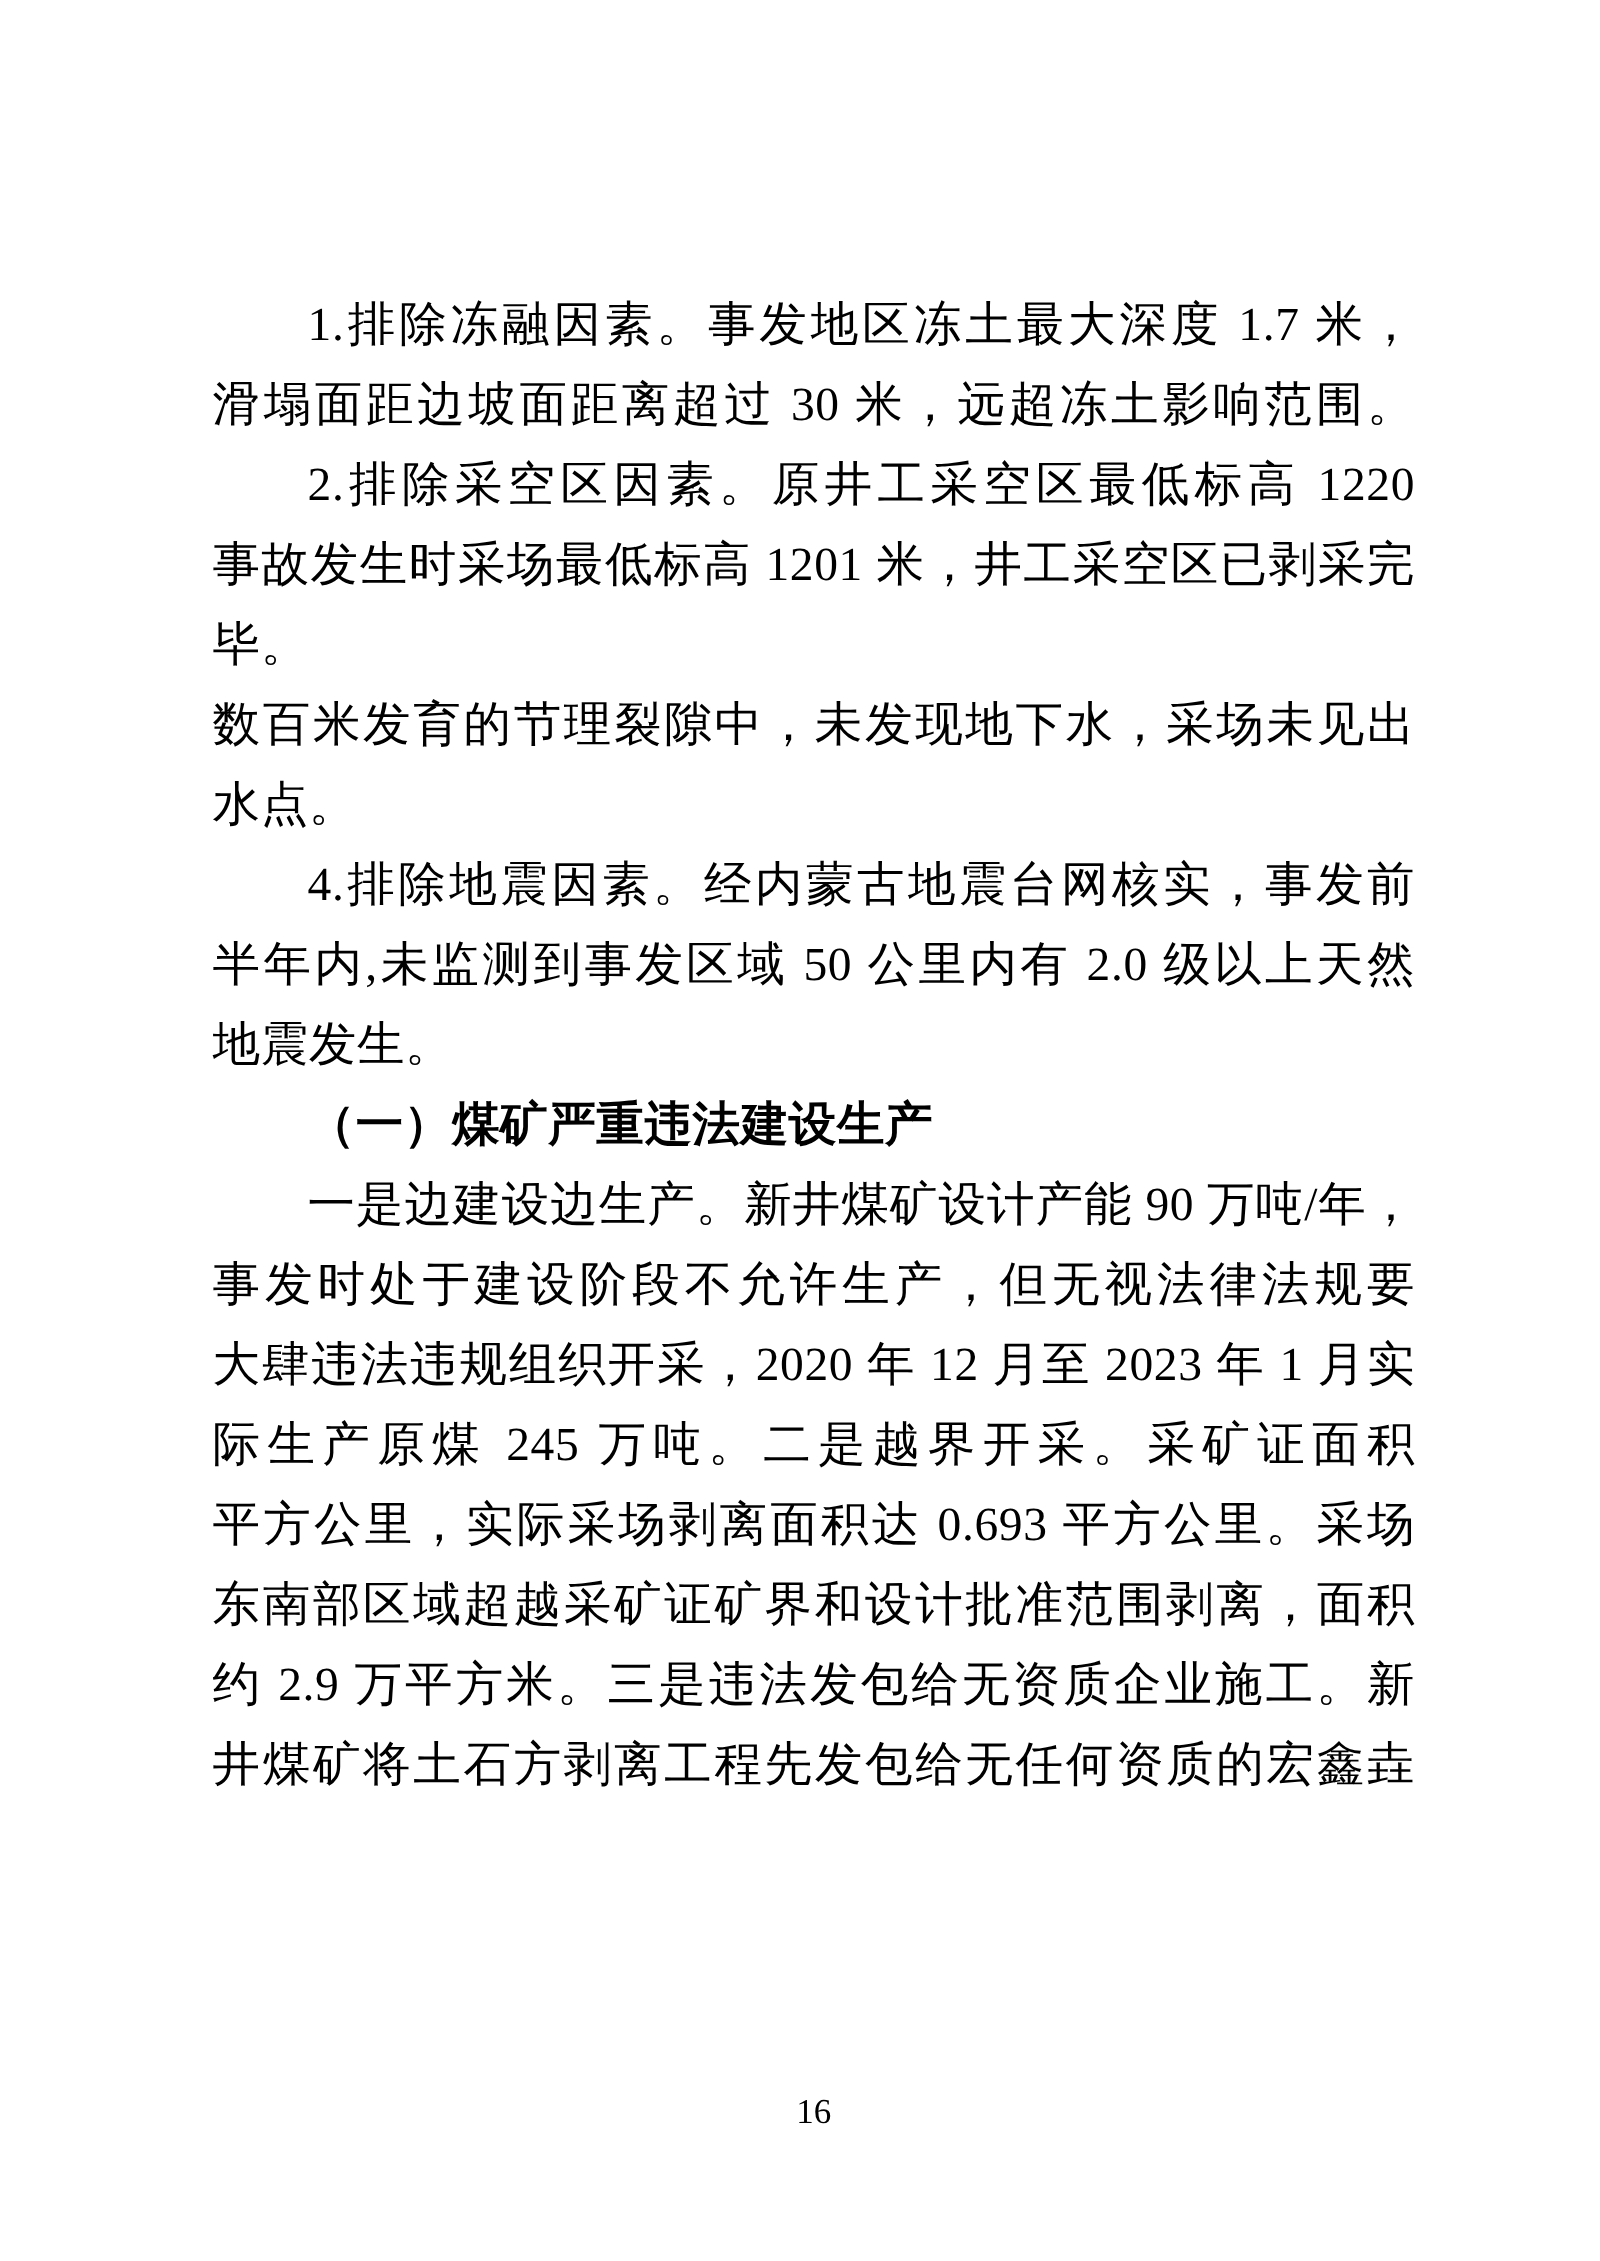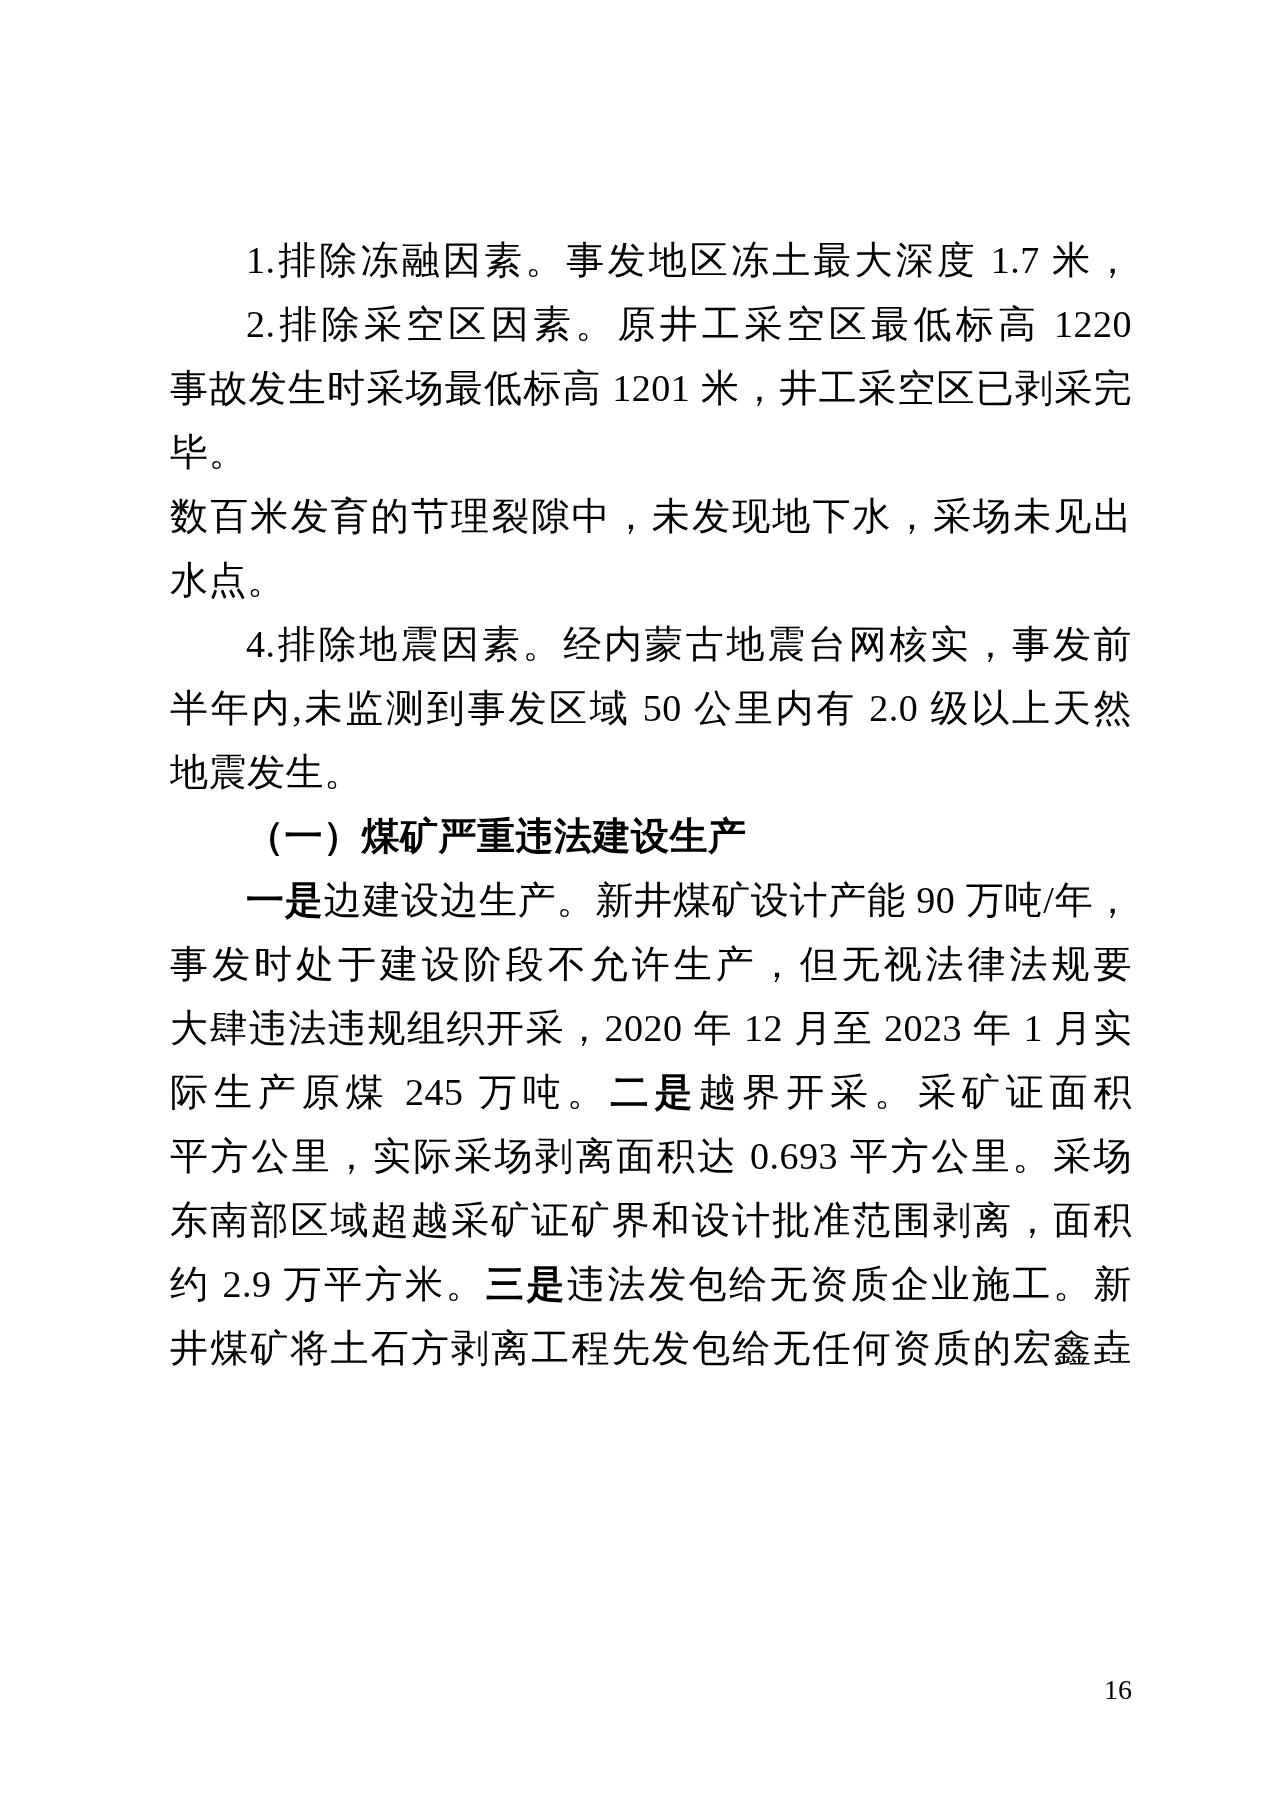--- a/index.html
+++ b/index.html
@@ -39,39 +39,40 @@
     text-indent: 2em;
   }
   .line.heading1 {
     font-family: "Liberation Sans", "DejaVu Sans", sans-serif;
     font-weight: 700;
   }
   .line.heading2 {
     font-weight: 700;
   }
   .b {
-    font-weight: 700;
+    font-weight: 400;
     font-family: "Liberation Sans", "DejaVu Sans", sans-serif;
   }
   .page-number {
     position: absolute;
     top: 1670px;
     left: 170px;
     width: 962px;
-    text-align: right;
+    text-align: center;
     font-size: 28px;
     line-height: 40px;
   }
 </style>
 </head>
 <body>
 
 <div class="page">
   <div class="content">
       <div class="line body justify indent"><span>1.排除冻融因素。事发地区冻土最大深度 1.7 米，</span></div>
+      <div class="line body justify"><span>滑塌面距边坡面距离超过 30 米，远超冻土影响范围。</span></div>
       <div class="line body justify indent"><span>2.排除采空区因素。原井工采空区最低标高 1220 米，</span></div>
       <div class="line body justify"><span>事故发生时采场最低标高 1201 米，井工采空区已剥采完</span></div>
       <div class="line body"><span>毕。</span></div>
       <div class="line body justify"><span>数百米发育的节理裂隙中，未发现地下水，采场未见出</span></div>
       <div class="line body"><span>水点。</span></div>
       <div class="line body justify indent"><span>4.排除地震因素。经内蒙古地震台网核实，事发前</span></div>
       <div class="line body justify"><span>半年内,未监测到事发区域 50 公里内有 2.0 级以上天然</span></div>
       <div class="line body"><span>地震发生。</span></div>
       <div class="line heading2 indent"><span>（一）煤矿严重违法建设生产</span></div>
       <div class="line body justify indent"><span class="b">一是</span><span>边建设边生产。新井煤矿设计产能 90 万吨/年，</span></div>

